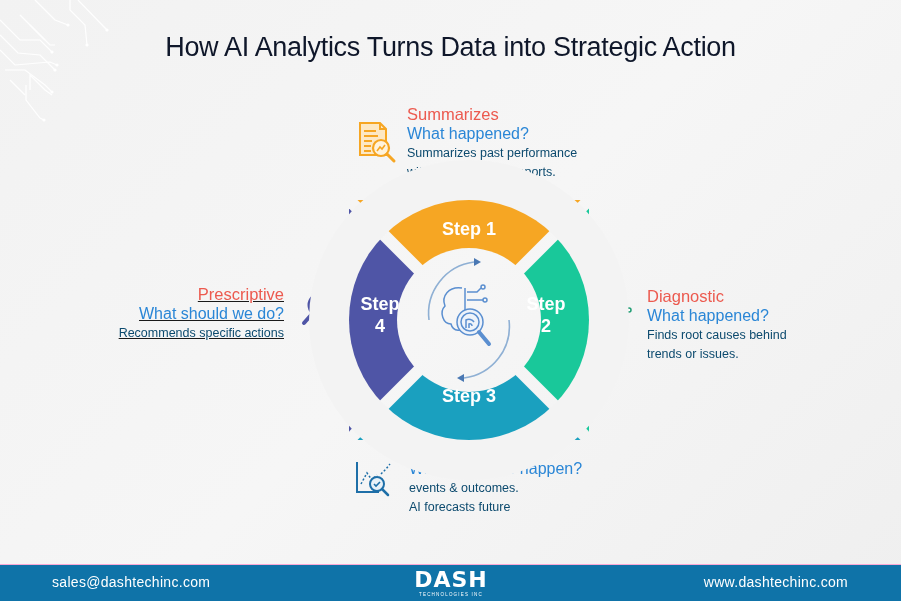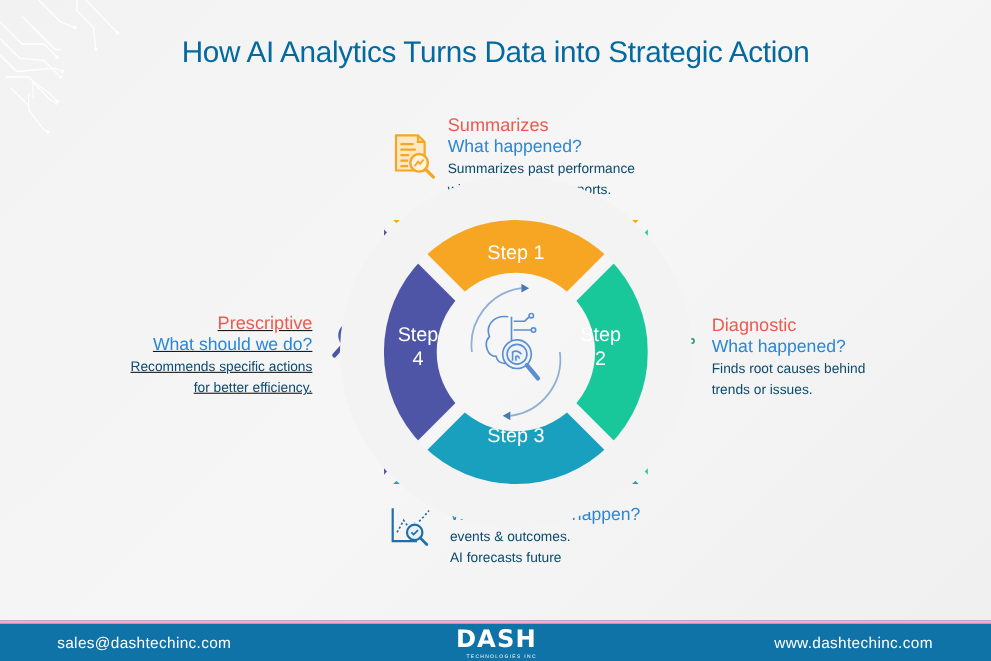--- a/index.html
+++ b/index.html
@@ -6,44 +6,44 @@
   html, body { width: 901px; height: 601px; overflow: hidden; }
   body {
     font-family: "Liberation Sans", "DejaVu Sans", sans-serif;
     background: linear-gradient(135deg, #f2f2f2 0%, #f6f6f6 50%, #efefef 100%);
     position: relative;
     color: #1a1a1a;
   }
   .bg-circuit { position: absolute; left: 0; top: 0; width: 180px; height: 140px; }
   .title {
     position: absolute; top: 32px; left: 0; width: 901px;
-    text-align: center; font-size: 27px; font-weight: 500; color: #0369a1;
+    text-align: center; font-size: 27px; font-weight: 500; color: #0f172a;
     letter-spacing: -0.3px;
   }
   .wheel { position: absolute; left: 349px; top: 200px; width: 240px; height: 240px; }
   .seg-label {
-    position: absolute; color: #fff; font-weight: normal; font-size: 18px;
+    position: absolute; color: #fff; font-weight: bold; font-size: 18px;
     text-align: center; line-height: 22px;
   }
   .block { position: absolute; }
   .block .t-head { color: #ec5a4f; font-size: 16.5px; font-weight: 500; line-height: 20px; }
   .block .t-q { color: #2a86d6; font-size: 16px; font-weight: 500; line-height: 20px; }
   .block .t-desc { color: #0c4a6e; font-size: 12.5px; line-height: 19px; }
   .icon { position: absolute; }
   .footer {
     position: absolute; left: 0; top: 564px; width: 901px; height: 37px;
     background: #0f73a8;
-    border-top: 3px solid #f9a8d4;
+    border-top: 1px solid #f9a8d4;
   }
   .footer .email, .footer .web {
     position: absolute; top: 9px; color: #fff; font-size: 14px; letter-spacing: 0.3px;
   }
   .footer .email { left: 52px; }
   .footer .web { right: 53px; }
-  .logo { position: absolute; left: 414px; top: 3px; width: 74px; height: 32px; text-align: right; }
+  .logo { position: absolute; left: 414px; top: 3px; width: 74px; height: 32px; text-align: center; }
   .logo .main { color: #fff; font-weight: bold; font-size: 22px; letter-spacing: 1px; line-height: 24px; font-family: "DejaVu Sans", sans-serif; }
   .logo .sub { color: #fff; font-size: 4.5px; letter-spacing: 1.2px; line-height: 6px; }
 </style>
 </head>
 <body>
 
 <svg class="bg-circuit" viewBox="0 0 180 140">
   <g stroke="#ffffff" stroke-width="1.2" fill="none" opacity="0.95">
     <path d="M0 20 L20 40 L40 40 L52 52"></path>
     <path d="M0 35 L18 53 L40 55 L55 70"></path>
@@ -90,21 +90,20 @@
   <div class="t-head">Summarizes</div>
   <div class="t-q">What happened?</div>
   <div class="t-desc">Summarizes past performance</div>
   <div class="t-desc">with dashboards &amp; reports.</div>
 </div>
 
 <div class="block" style="left:100px;top:284px;width:184px;text-align:right;text-decoration:underline;">
   <div class="t-head">Prescriptive</div>
   <div class="t-q">What should we do?</div>
   <div class="t-desc">Recommends specific actions</div>
-  <div class="t-desc">for better efficiency.</div>
 </div>
 <svg class="icon" style="left:300px;top:290px;width:36px;height:38px;" viewBox="0 0 36 38">
   <circle cx="20" cy="15" r="11" fill="#eceefa" stroke="#4f55a6" stroke-width="3"></circle>
   <polyline points="14,19 18,14 21,17 26,11" fill="none" stroke="#4f55a6" stroke-width="1.6"></polyline>
   <circle cx="30" cy="8" r="2.5" fill="#fff" stroke="#4f55a6" stroke-width="1.5"></circle>
   <circle cx="31" cy="20" r="2.5" fill="#fff" stroke="#4f55a6" stroke-width="1.5"></circle>
   <line x1="12" y1="24" x2="4" y2="33" stroke="#4f55a6" stroke-width="4" stroke-linecap="round"></line>
 </svg>
 
 <svg class="icon" style="left:590px;top:288px;width:42px;height:44px;" viewBox="0 0 42 44">

